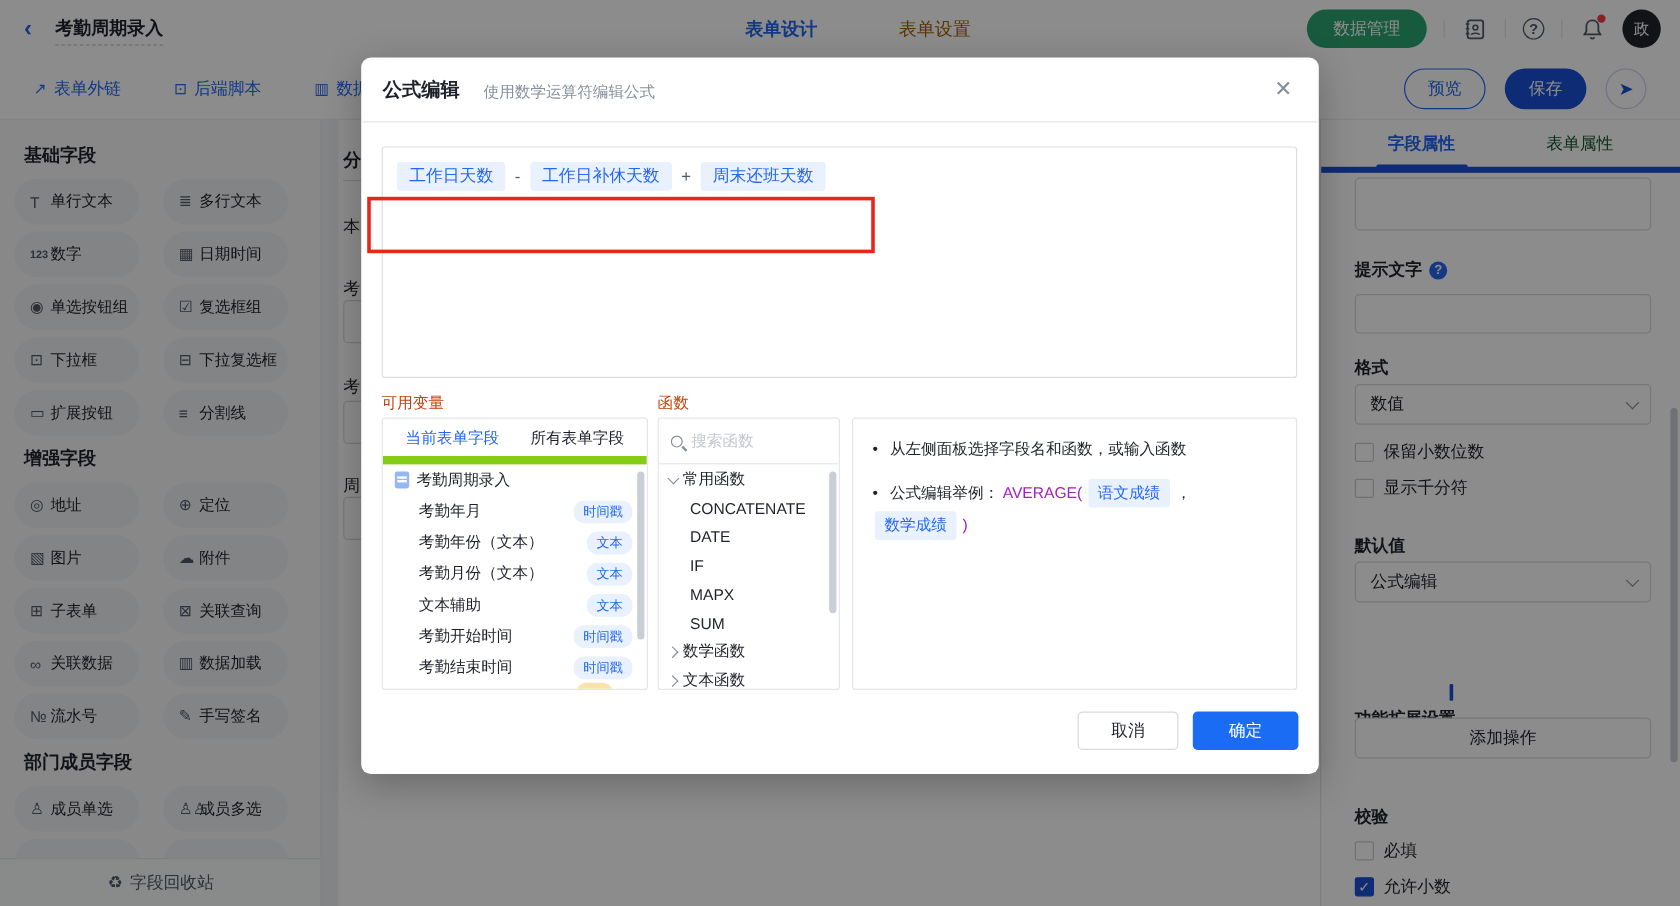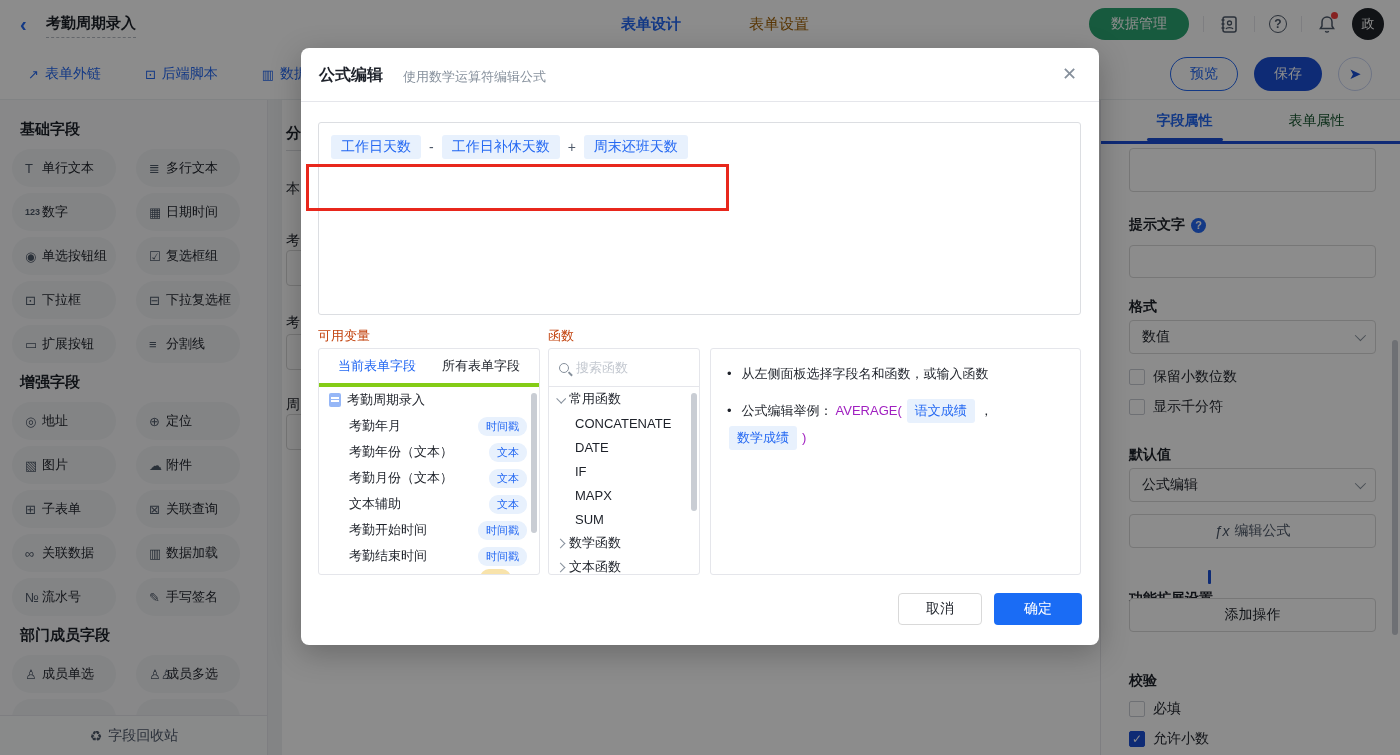--- a/index.html
+++ b/index.html
@@ -54,21 +54,21 @@
   
   #canvas { position:absolute; left:268px; top:100px; width:832px; height:655px; background:#eef0f2; z-index:0; }
   #canvas-card { position:absolute; left:14px; top:0; width:820px; height:655px; background:#fff; }
   .cv-heading { position:absolute; left:4px; font-size:15px; font-weight:bold; color:#1d2129; }
   .cv-line { position:absolute; left:4px; width:60px; border-top:1px solid #dcdee2; }
   .cv-label { position:absolute; left:4px; font-size:14px; color:#1d2129; }
   .cv-box { position:absolute; left:4px; width:220px; height:36px; border:1px solid #d9d9d9; border-radius:4px; background:#fff; }
 
   
   #props { position:absolute; left:1100px; top:100px; width:300px; height:655px; background:#fff; border-left:1px solid #e5e6eb; z-index:1; }
-  #props-tabs { position:absolute; left:0; top:0; width:100%; height:44px; display:flex; justify-content:center; gap:56px; align-items:center; border-bottom:3px solid #1d4ed8; }
+  #props-tabs { position:absolute; left:0; top:0; width:100%; height:44px; display:flex; justify-content:center; gap:56px; align-items:center; border-bottom:5px solid #1d4ed8; }
   .prop-tab { font-size:14px; color:#14532d; cursor:pointer; position:relative; padding:11px 10px; }
   .prop-tab.active { color:#2468f2; font-weight:600; }
   .prop-tab.active::after { content:''; position:absolute; left:0; right:0; bottom:0; height:3px; background:#1a4fd6; border-radius:2px; }
   .p-label { position:absolute; left:28px; font-size:14px; font-weight:bold; color:#1d2129; display:flex; align-items:center; gap:6px; }
   .qmark { width:15px; height:15px; border-radius:50%; background:#2468f2; color:#fff; font-size:11px; font-weight:bold;
     display:inline-flex; align-items:center; justify-content:center; }
   .p-input { position:absolute; left:28px; width:247px; border:1px solid #d9d9d9; border-radius:4px; background:#fff; }
   .p-select { position:absolute; left:28px; width:247px; height:34px; border:1px solid #d9d9d9; border-radius:4px; background:#fff;
     display:flex; align-items:center; padding:0 12px; font-size:14px; color:#1d2129; justify-content:space-between; cursor:pointer; }
   .chev { width:8px; height:8px; border-right:1.5px solid #86909c; border-bottom:1.5px solid #86909c; transform:rotate(45deg) translateY(-2px); }
@@ -94,21 +94,21 @@
   #formula-target { height:38px; background:#e7f2fd; border-bottom:1px solid #dce8f7; display:flex; align-items:center;
     padding-left:18px; font-size:14px; color:#1d2129; }
   #formula-tokens { padding:12px 0 0 12px; display:flex; align-items:center; gap:8px; flex-wrap:wrap; }
   .chip { background:#e8f1fd; color:#2468f2; font-size:14px; padding:3px 10px; border-radius:3px; cursor:pointer; white-space:nowrap; }
   .op { font-size:14px; color:#4e5969; }
   #red-annotation { position:absolute; left:5px; top:116px; width:423px; height:47px; border:3px solid #e8271c; z-index:20; pointer-events:none; }
 
   .panel-label { position:absolute; top:279px; font-size:13px; color:#c2410c; }
   .modal-panel { position:absolute; top:300px; height:227px; border:1px solid #e5e6eb; border-radius:3px; background:#fff; overflow:hidden; }
   #vars-panel { left:17px; width:222px; }
-  #vars-tabs { height:38px; border-bottom:4px solid #84cc16; display:flex; align-items:center; justify-content:space-around; padding:0 6px; }
+  #vars-tabs { height:38px; border-bottom:7px solid #84cc16; display:flex; align-items:center; justify-content:space-around; padding:0 6px; }
   .vtab { font-size:13px; color:#1d2129; cursor:pointer; }
   .vtab.active { color:#2468f2; }
   #var-list { position:relative; height:188px; }
   .var-row { height:26px; display:flex; align-items:center; padding:0 12px 0 30px; position:relative; cursor:pointer; }
   .var-row.root { padding-left:10px; gap:6px; }
   .doc-icon { width:12px; height:14px; background:#96b7f7; border-radius:2px; position:relative; flex:none; }
   .doc-icon::after { content:''; position:absolute; left:2px; top:4px; width:8px; height:1.5px; background:#fff; box-shadow:0 3px 0 #fff; }
   .var-name { font-size:13px; color:#1d2129; flex:1; white-space:nowrap; overflow:hidden; }
   .tag { font-size:11px; padding:2px 8px; border-radius:9px; background:#e8f1fd; color:#2468f2; flex:none; }
   .tag.yellow { background:#f8e3ab; color:#b88217; }
@@ -341,24 +341,20 @@
     </div>
     <div class="p-check" style="top:298px;">
       <span class="cb"></span>
       <span>显示千分符</span>
     </div>
     <div class="p-label" style="top:346px;">默认值</div>
     <div class="p-select" style="top:368px;">
       <span>公式编辑</span>
         <span class="chev"></span>
     </div>
-    <div class="p-btn" style="top:414px;color:#4e5969;">
-      <span style="font-style:italic;">ƒx</span>
-      <span>编辑公式</span>
-    </div>
     <div id="ext-header" style="top:470px;">
       <span>功能扩展设置</span>
       <span class="qmark">?</span>
     </div>
     <div class="p-btn" style="top:498px;">添加操作</div>
     <div class="p-label" style="top:572px;">校验</div>
     <div class="p-check" style="top:600px;">
       <span class="cb"></span>
       <span>必填</span>
     </div>

